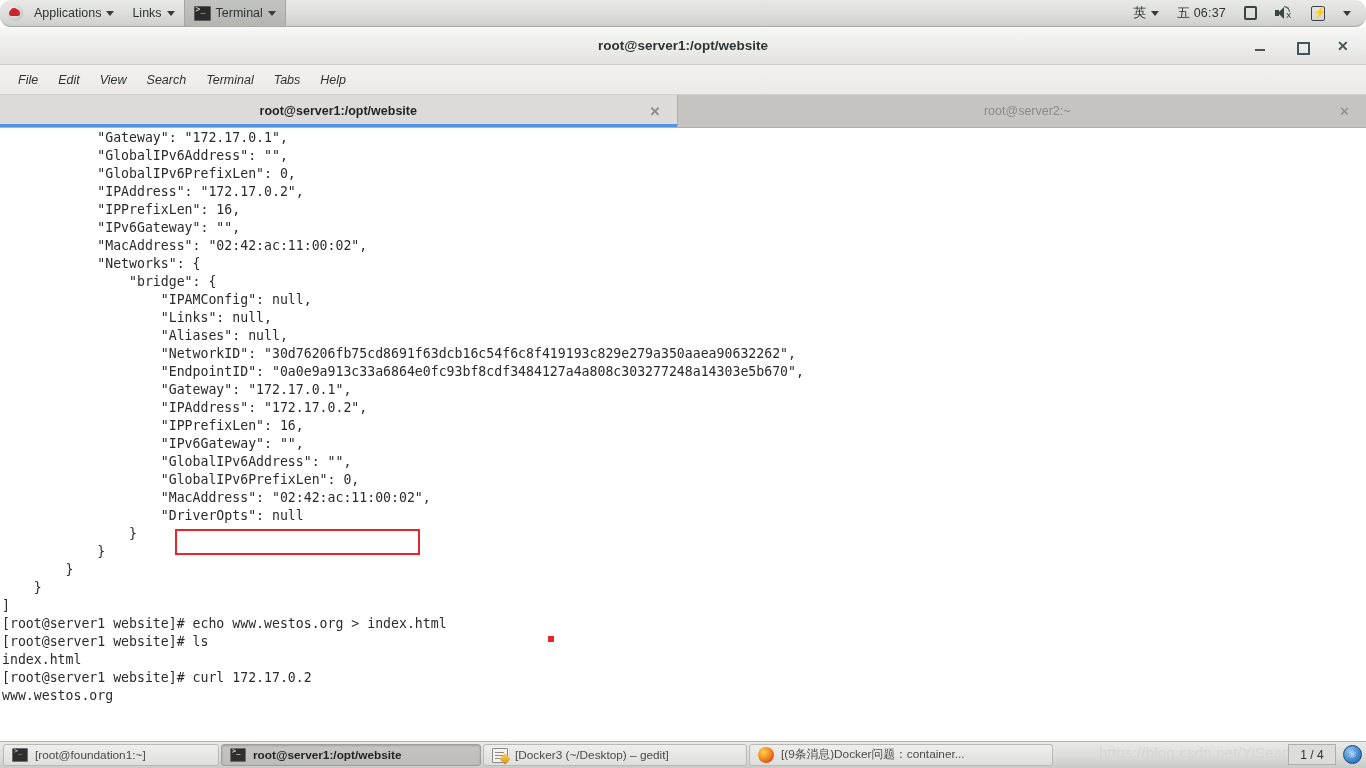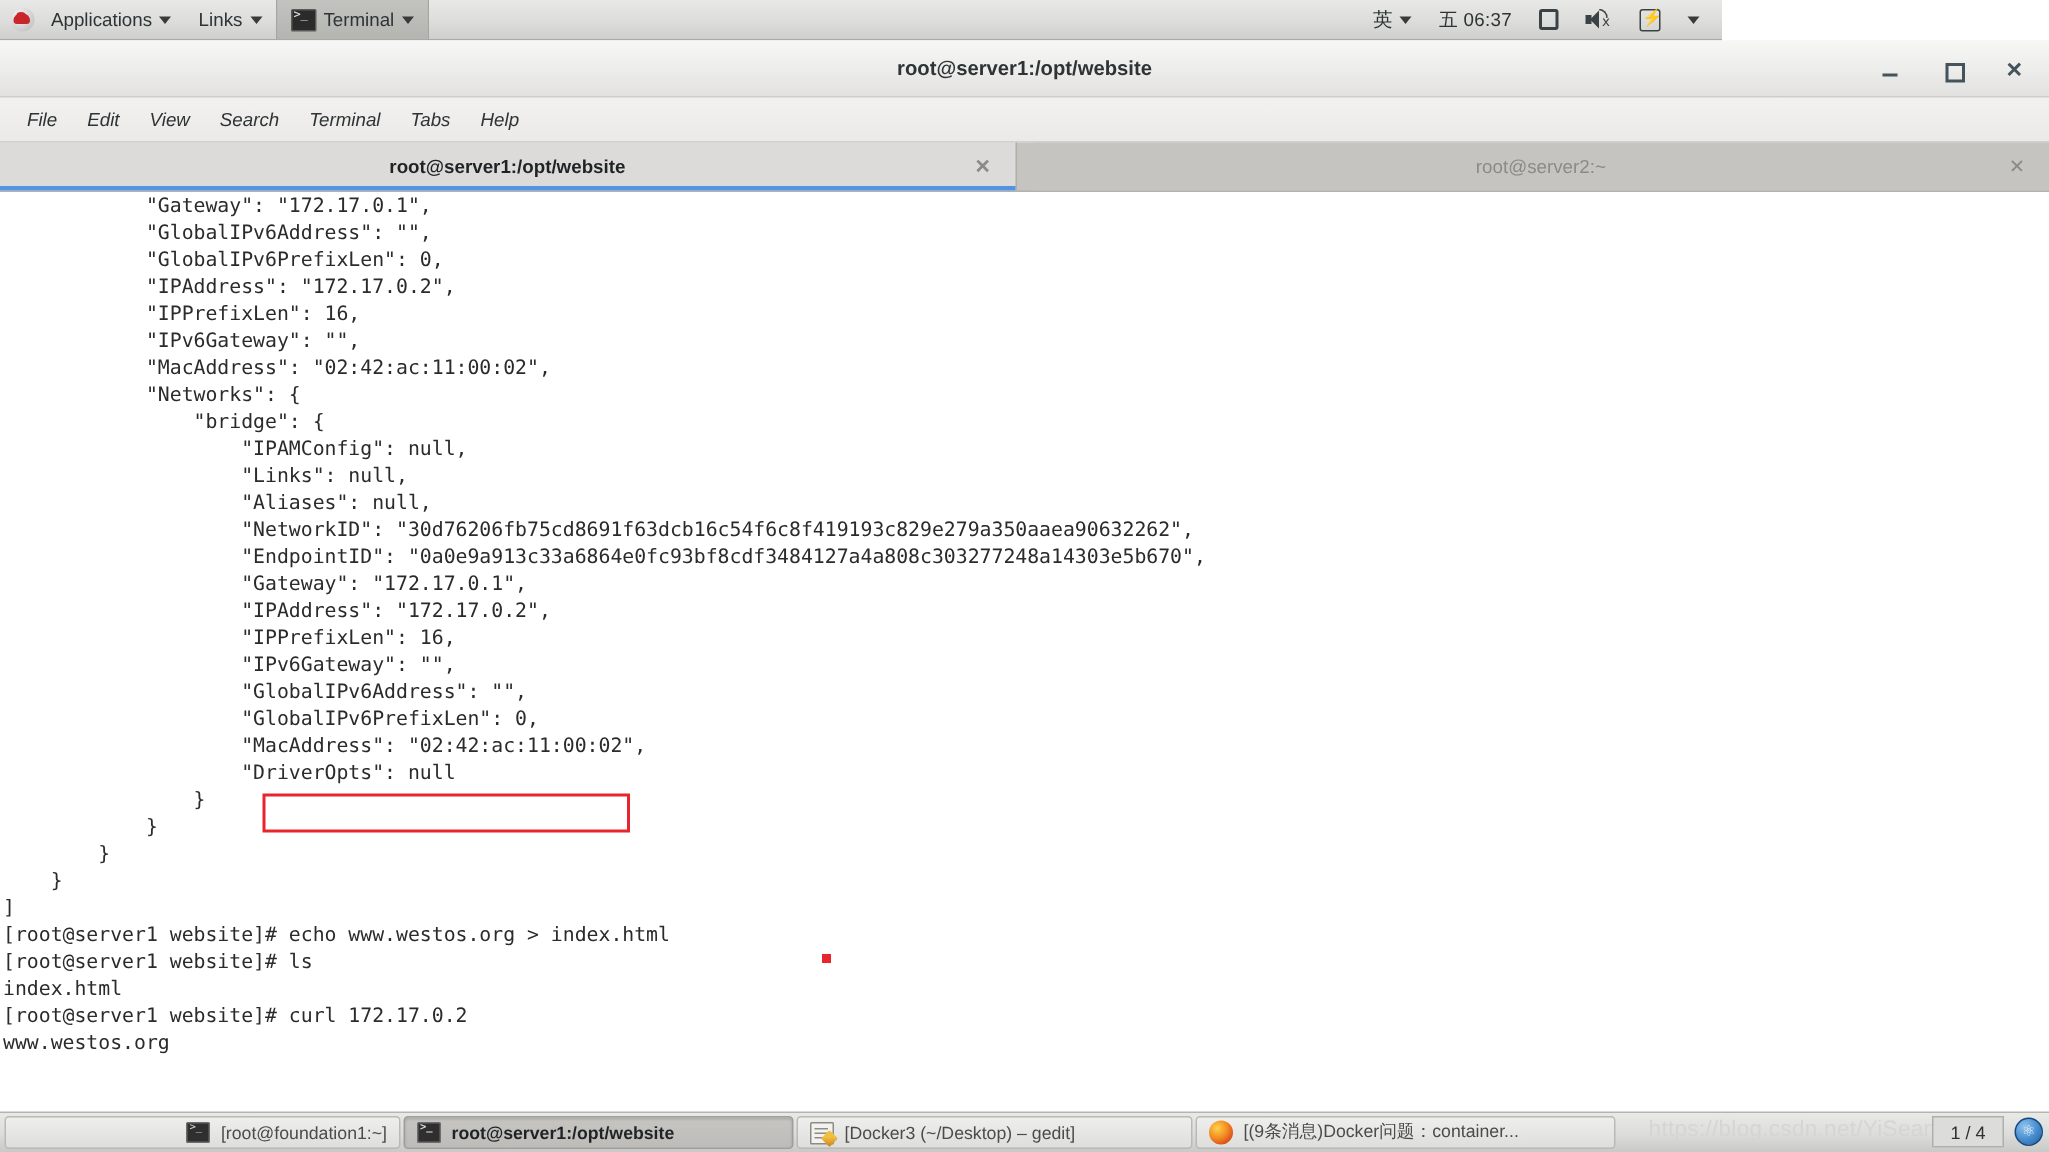--- a/index.html
+++ b/index.html
@@ -6,25 +6,25 @@
   html, body {
     width: 1366px; height: 768px;
     overflow: hidden;
     font-family: "Liberation Sans", sans-serif;
     background: #ffffff;
   }
   #root { position: relative; width: 1366px; height: 768px; }
 
   
   .top-panel {
-    position: absolute; left: 0; top: 0; width: 1148px; height: 27px;
+    position: absolute; left: 0; top: 0; width: 1366px; height: 27px;
     background: linear-gradient(to bottom, #e8e8e6 0%, #dededc 50%, #cfcfcd 100%);
     border-bottom: 1px solid #a9a9a5;
     display: flex; align-items: center;
-    font-size: 12.5px; color: #2e3436;
+    font-size: 12.5px; color: #2e3436; border-radius: 11px;
   }
   .panel-left { display: flex; align-items: center; height: 100%; }
   .panel-right { display: flex; align-items: center; height: 100%; margin-left: auto; padding-right: 6px; }
   .panel-item {
     display: flex; align-items: center; gap: 5px;
     padding: 0 9px; height: 100%;
     cursor: default; white-space: nowrap;
   }
   .panel-item.appmenu {
     background: linear-gradient(to bottom, #c3c3c0, #b4b4b1);
@@ -195,26 +195,26 @@
     display: flex; align-items: center; gap: 2px; padding: 0 3px;
   }
   .task-btn {
     display: flex; align-items: center; gap: 7px;
     height: 22px; padding: 0 8px;
     font-size: 11.8px; color: #4b4b49;
     border: 1px solid #b9b9b6; border-radius: 3px;
     background: linear-gradient(to bottom, #eeeeec, #dededc);
     white-space: nowrap; overflow: hidden; cursor: default;
   }
-  .task-btn.w1 { width: 264px; justify-content: flex-end; }
+  .task-btn.w1 { width: 216px; }
   .task-btn.w2 { width: 260px; color:#1f2325; font-weight:bold;
     background: linear-gradient(to bottom, #c6c5c2, #bdbcb9);
     border-color: #9f9e9b; box-shadow: inset 0 1px 2px rgba(0,0,0,.18); }
   .task-btn.w3 { width: 264px; }
-  .task-btn.w4 { width: 280px; }
+  .task-btn.w4 { width: 304px; }
   .task-label { overflow: hidden; text-overflow: ellipsis; }
 
   .ti-term {
     width: 16px; height: 14px; flex: none; border-radius: 1px;
     background: #2f2f2f; border: 1px solid #6d6d6d; position: relative;
   }
   .ti-term::after {
     content: ">_"; position: absolute; left: 1px; top: -2px;
     font-family: "DejaVu Sans Mono", monospace; font-size: 7px; color: #dcdcdc;
   }

